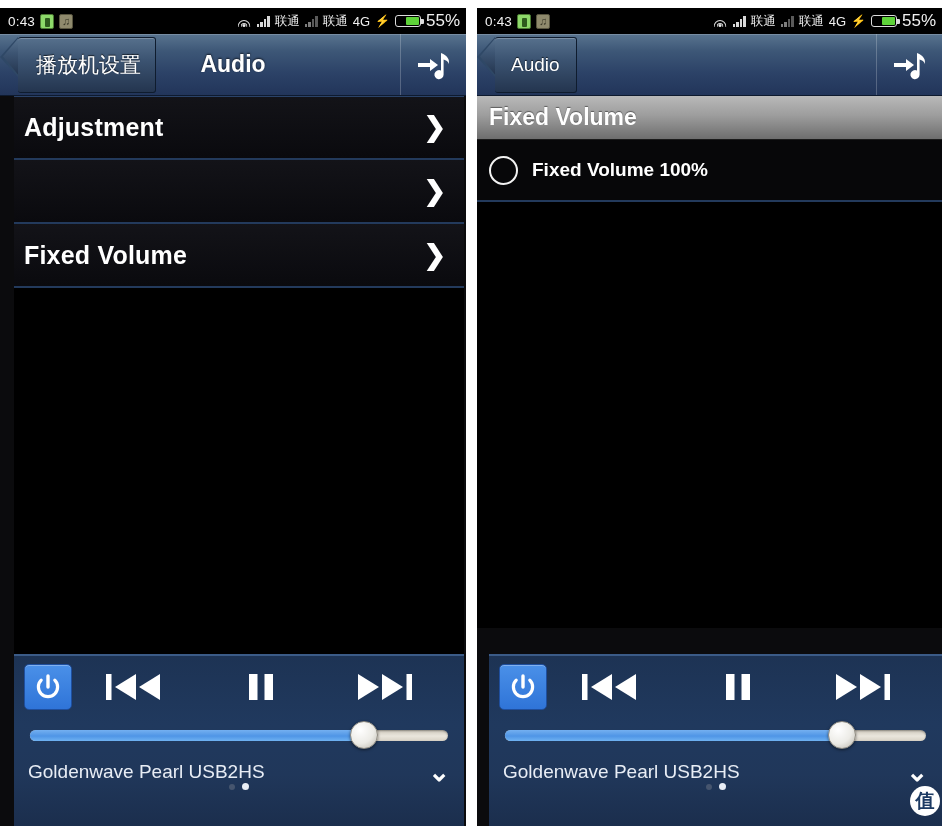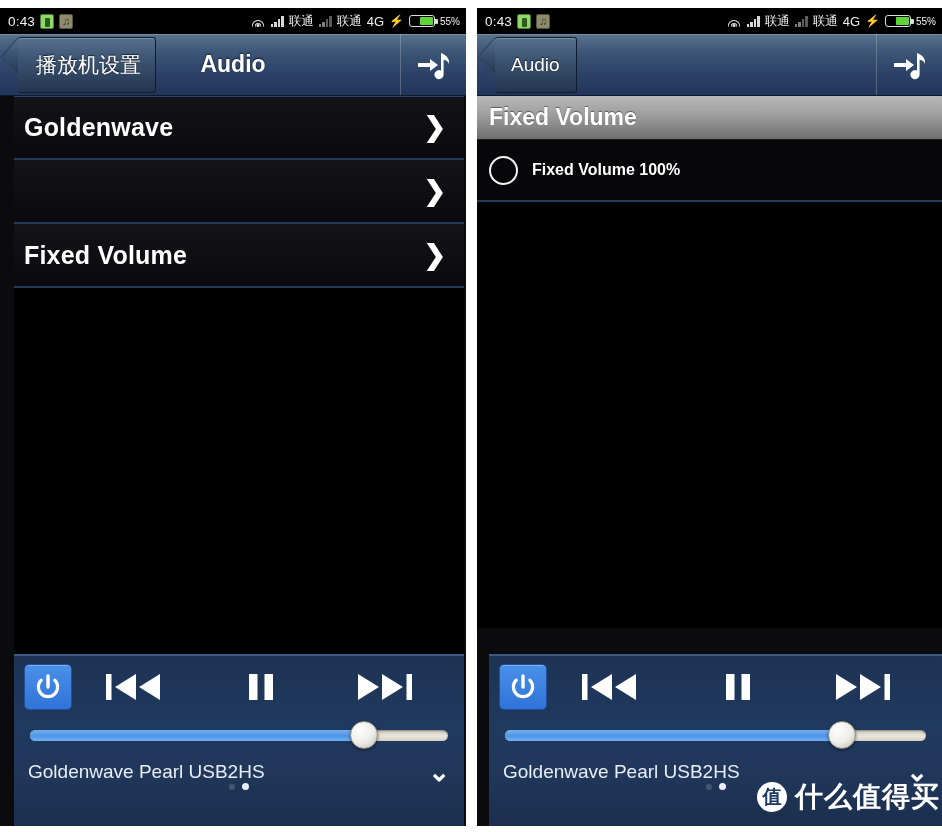--- a/index.html
+++ b/index.html
@@ -87,21 +87,21 @@
     position:relative; display:inline-block;
   }
   .batt::after{
     content:""; position:absolute; right:-4px; top:3px;
     width:2.5px; height:5px; background:#dcdcdc; border-radius:0 1px 1px 0;
   }
   .batt i {
     position:absolute; right:1px; top:1px; bottom:1px;
     width:13px; background:#5fd33a; border-radius:1px; display:block;
   }
-  .battpct { font-size:10px; }
+  .battpct { font-size:17px; }
 
   
   .navbar {
     position: relative;
     height: 62px;
     background: linear-gradient(to bottom, #5a7695 0%, #3d5778 26%, #2c4straight 0%, #2b4165 62%, #22355a 100%);
     background: linear-gradient(to bottom, #59748f 0%, #3d5777 28%, #2c4267 64%, #22355a 100%);
     border-bottom: 1px solid #0e1a2e;
     display: flex;
     align-items: center;
@@ -221,21 +221,21 @@
     background: #070709;
     border-bottom: 2px solid #233a5c;
   }
   .radio-circle {
     width: 29px; height: 29px; border-radius: 50%;
     border: 2.5px solid #f2f2f2;
     margin-right: 14px;
     flex: none;
   }
   .radio-label {
-    color:#ffffff; font-size:16px; font-weight:bold;
+    color:#ffffff; font-size:19px; font-weight:bold;
   }
 
   
   .player {
     position: absolute;
     left: 14px; right: 2px; bottom: 0;
     height: 172px;
     background: linear-gradient(to bottom, #1d3354 0%, #20395e 40%, #20375a 70%, #1b2e4d 100%);
     border-top: 2px solid #3b5b87;
   }
@@ -389,21 +389,21 @@
       <div class="nav-right">
         <svg class="nav-right-ico" width="40" height="40" viewBox="0 0 40 40">
           <path d="M4 18 h12 v-4 l8 6 -8 6 v-4 h-12 z" fill="#ffffff"></path>
           <path d="M27 8 v17.5 a4.6 4.6 0 1 0 2.6 4.1 V14.5 c2.6 .6 4.6 2.2 5.2 4.4 .9 -4.2 -1 -8.2 -7.8 -10.9 z" fill="#ffffff"></path>
         </svg>
       </div>
     </div>
 
     <div class="listwrap">
       <div class="list-row">
-        <span class="list-label">Goldenwave</span>
+        <span class="list-label">Adjustment</span>
         <span class="chev">❯</span>
       </div>
       <div class="list-row">
         <span class="chev">❯</span>
       </div>
       <div class="list-row">
         <span class="list-label">Fixed Volume</span>
         <span class="chev">❯</span>
       </div>
       <div class="list-filler" style="height:384px"></div>
@@ -553,16 +553,15 @@
         <div class="dots">
             <span class="dot"></span>
             <span class="dot active"></span>
           </div>
       </div>
     </div>
   </div>
 
   <div class="watermark">
     <span class="wm-logo">值</span>
-    <span class="wm-text">什么值得买</span>
   </div>
 
 </div>
 
 </body></html>

